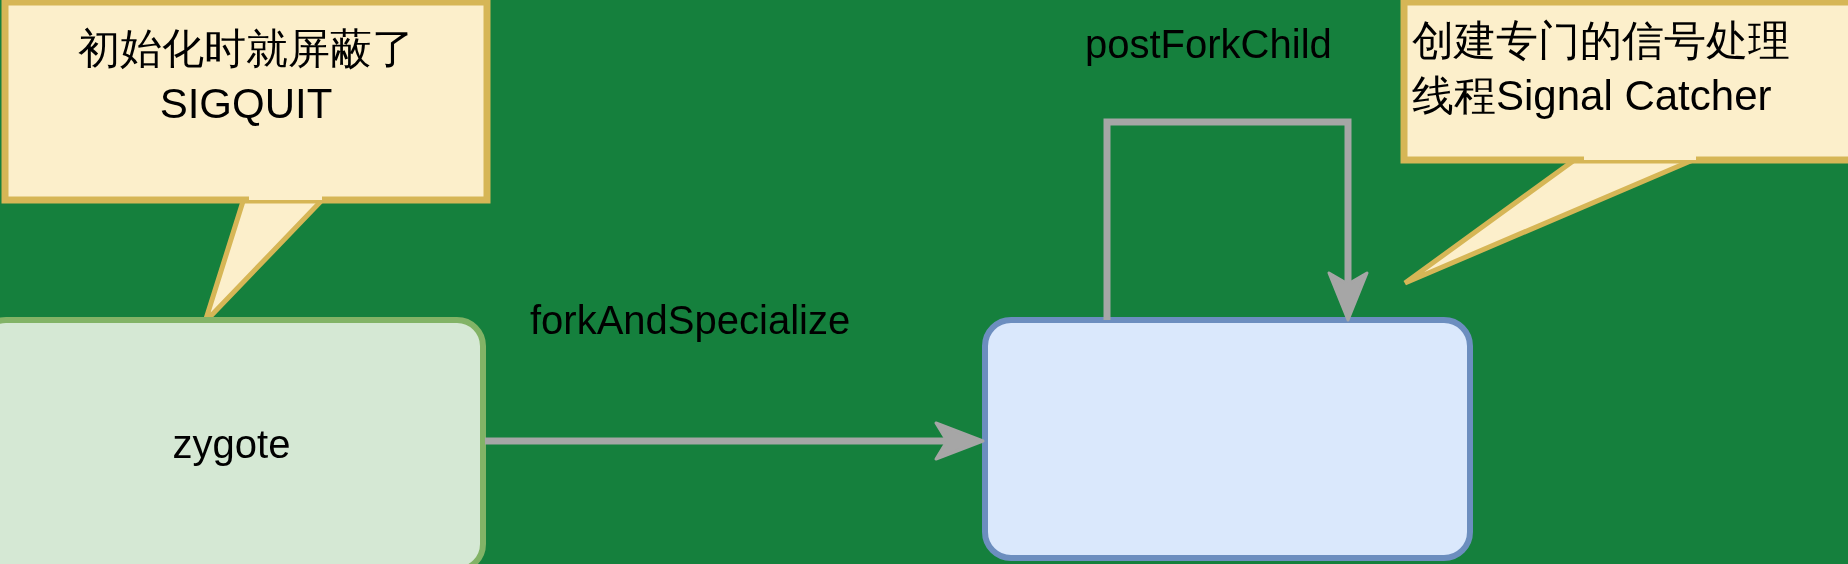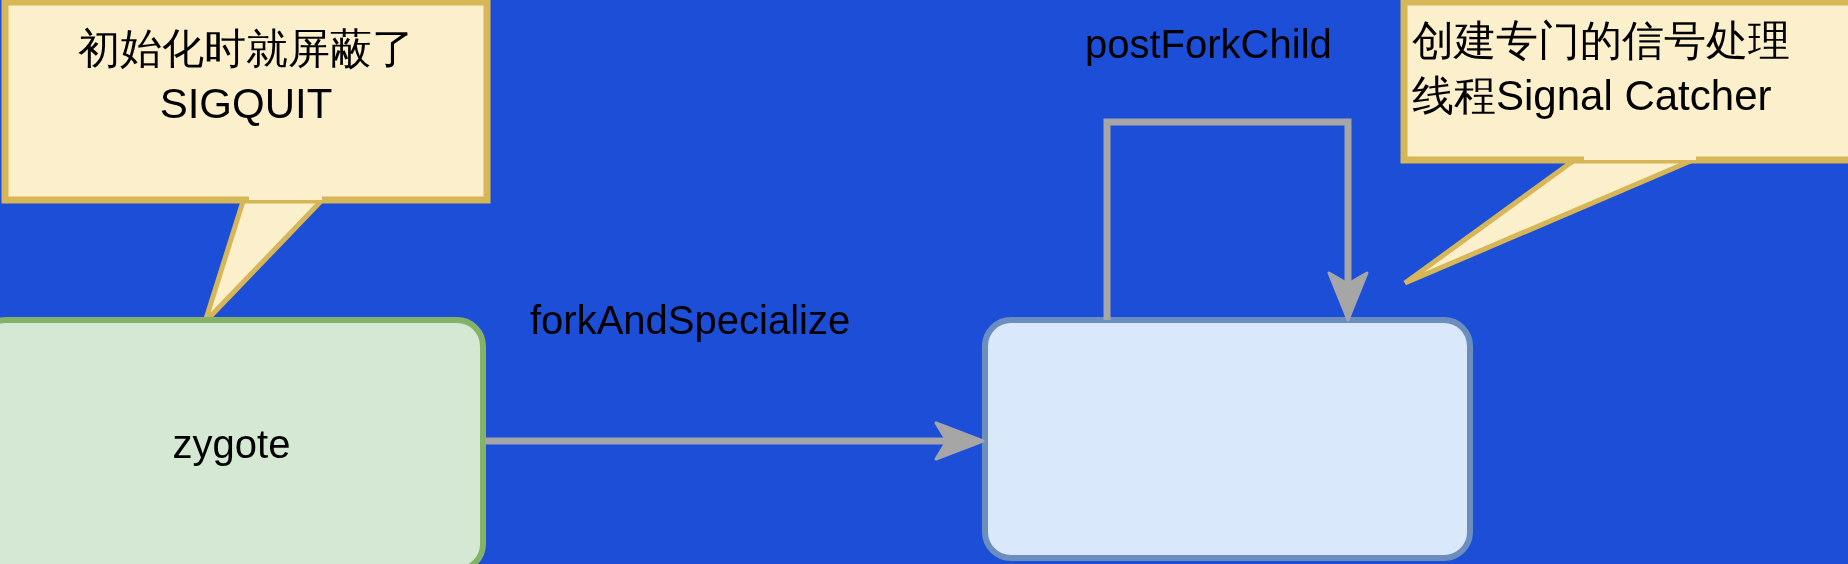--- a/index.html
+++ b/index.html
@@ -7,21 +7,21 @@
     padding: 0;
     background: #ffffff;
   }
   body {
     font-family: "Liberation Sans", "DejaVu Sans", sans-serif;
   }
   #canvas {
     position: relative;
     width: 1848px;
     height: 564px;
-    background: #1d4ed8;
+    background: #15803d;
     overflow: hidden;
   }
   #svg-layer {
     position: absolute;
     left: 0;
     top: 0;
     width: 1848px;
     height: 564px;
   }
   .node-label {

